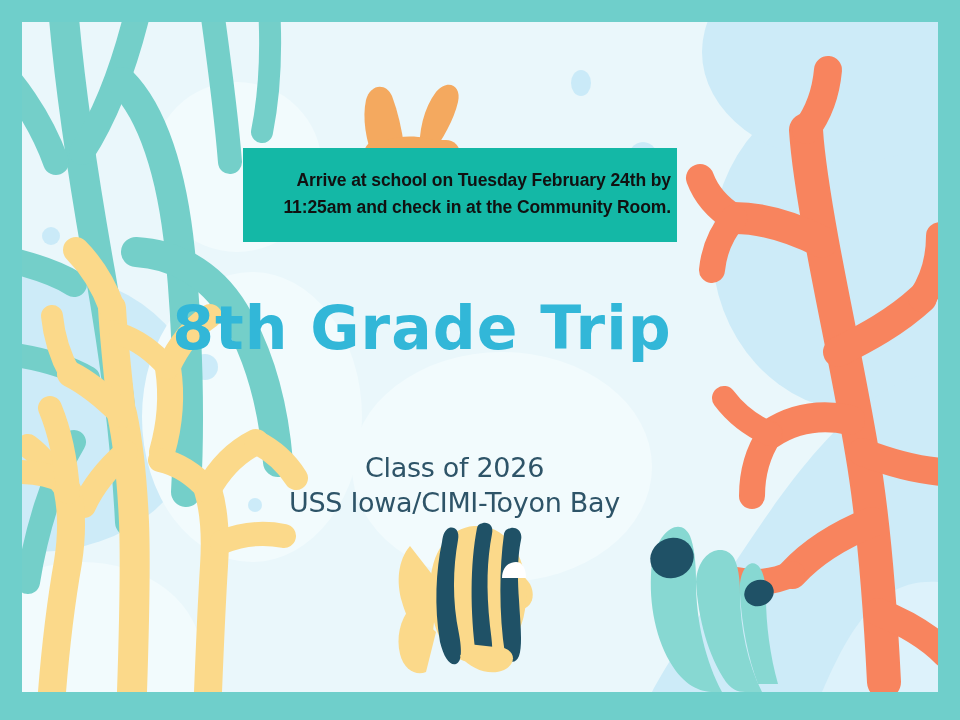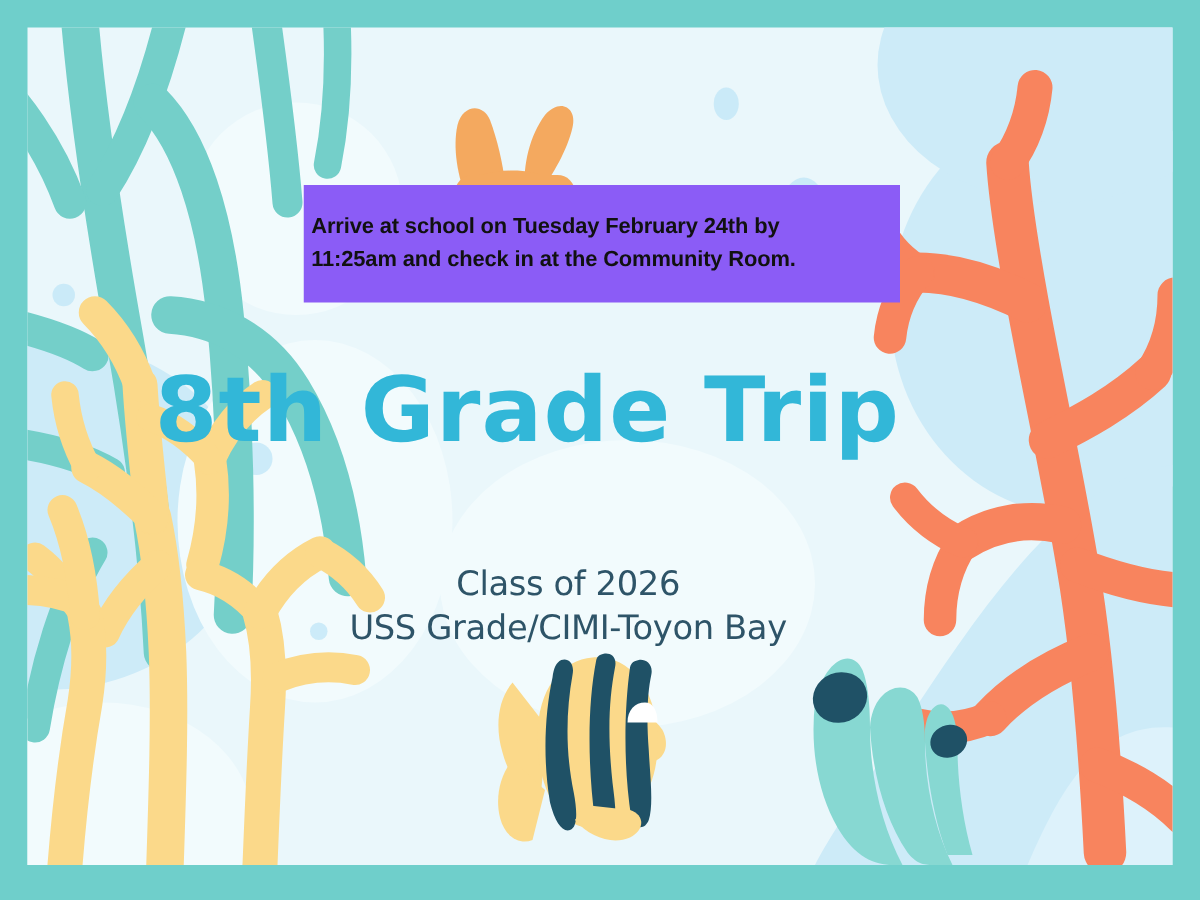--- a/index.html
+++ b/index.html
@@ -61,26 +61,26 @@
     height: 670px;
     overflow: visible;
     pointer-events: none;
   }
 
   
   #notice {
     position: absolute;
     left: 221px;                  
     top: 126px;                   
-    width: 477px;
+    width: 434px;
     height: 94px;
-    background: #8b5cf6;
+    background: #14b8a6;
     display: flex;
     flex-direction: column;
-    align-items: flex-start;
+    align-items: flex-end;
     justify-content: center;
     box-sizing: border-box;
     padding: 2px 6px 4px;
   }
   #notice .line {
     color: #111111;
     font-family: "Liberation Sans", sans-serif;
     font-weight: bold;
     font-size: 17.5px;
     line-height: 27px;
@@ -92,21 +92,21 @@
   
   #headline {
     position: absolute;
     left: 0;
     top: 258px;
     width: 800px;
     text-align: center;
     color: #32B7D8;
     font-family: "DejaVu Sans", sans-serif;
     font-weight: bold;
-    font-size: 72px;
+    font-size: 60px;
     line-height: 96px;
     letter-spacing: 1px;
   }
 
   
   #subtitle {
     position: absolute;
     left: 0;
     top: 428px;
     width: 865px;
@@ -266,21 +266,21 @@
       </g>
 
       <ellipse cx="650" cy="536" rx="22" ry="20" fill="#1F5166" transform="rotate(-22 650 536)"></ellipse>
       <ellipse cx="737" cy="571" rx="15" ry="13" fill="#1F5166" transform="rotate(-22 737 571)"></ellipse>
     </svg>
 
     <div id="headline">8th Grade Trip</div>
 
     <div id="subtitle">
       <div>Class of 2026</div>
-      <div>USS Grade/CIMI-Toyon Bay</div>
+      <div>USS Iowa/CIMI-Toyon Bay</div>
     </div>
 
     <div id="notice">
       <div class="line">Arrive at school on Tuesday February 24th by</div>
       <div class="line">11:25am and check in at the Community Room.</div>
     </div>
 
   </div>
 </div>
 

